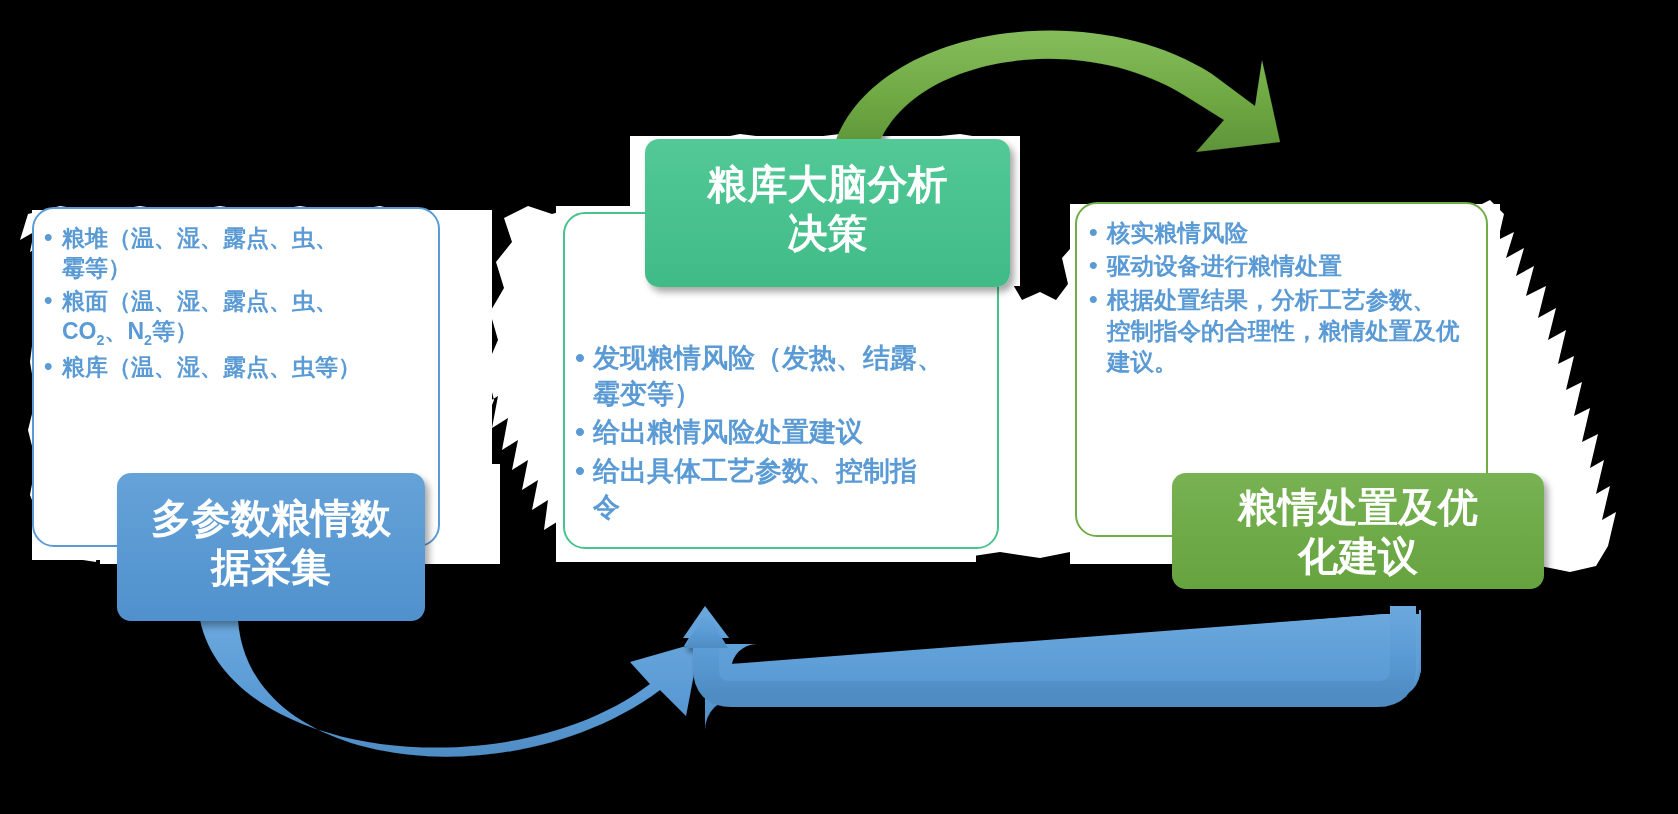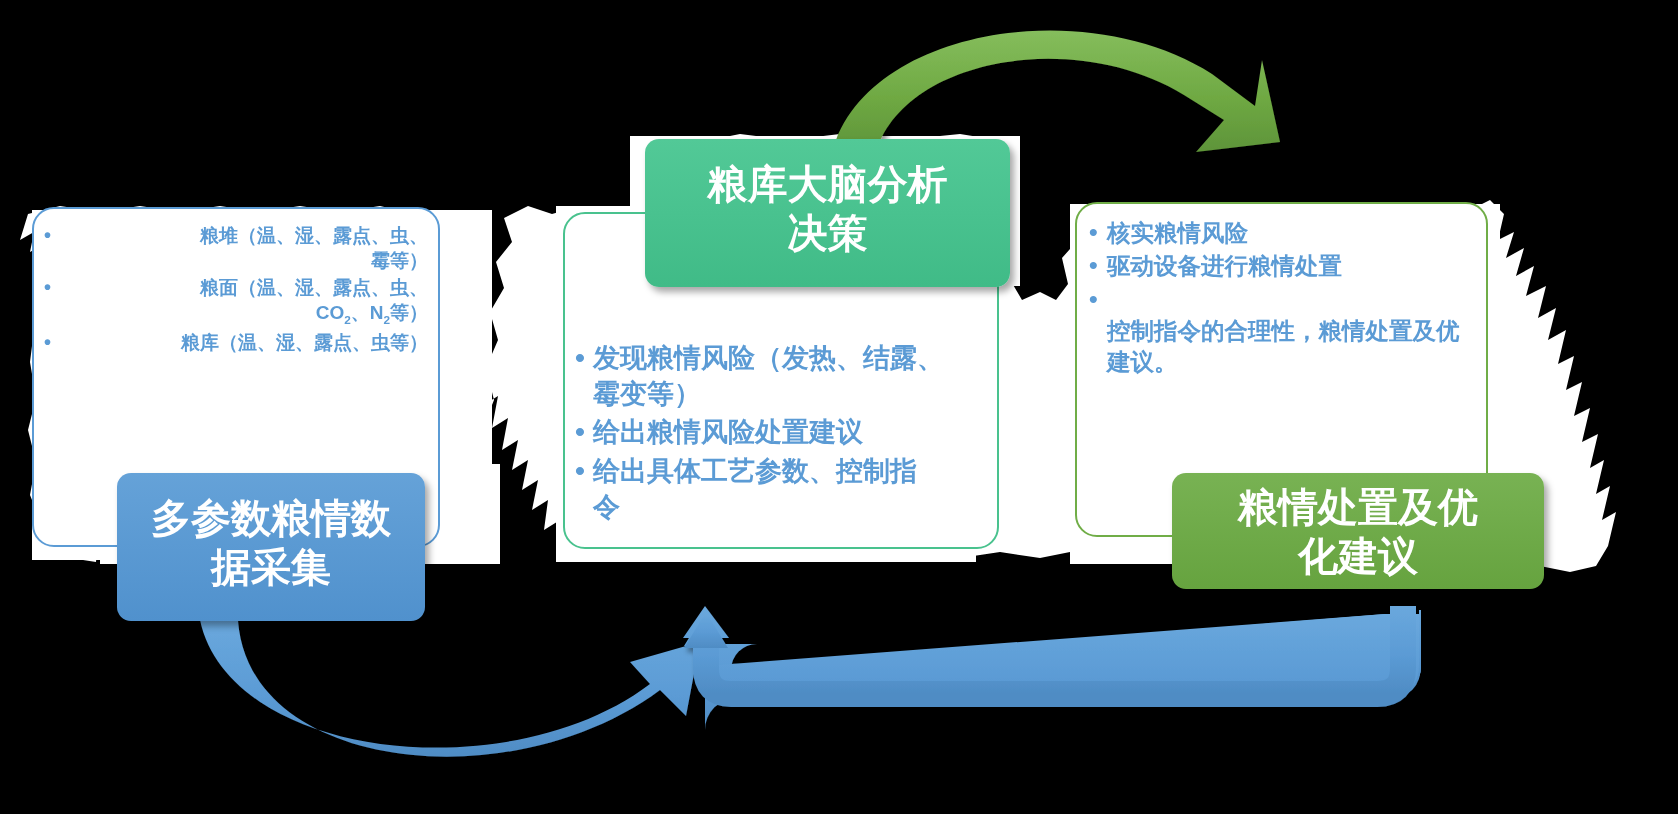--- a/index.html
+++ b/index.html
@@ -50,21 +50,21 @@
     content: "\2022";
     position: absolute;
     left: 2px;
     top: -1px;
     font-size: 1.05em;
   }
   .bullets li sub { font-size: 0.62em; }
 
   
   #box-left-content { left: 32px; top: 207px; width: 408px; height: 340px; }
-  #box-left-content .bullets { font-size: 19px; line-height: 1.32; padding: 14px 10px 0 8px; text-align: right; }
+  #box-left-content .bullets { font-size: 23px; line-height: 1.32; padding: 14px 10px 0 8px; }
 
   
   #box-mid-content { left: 563px; top: 212px; width: 436px; height: 337px; }
   #box-mid-content .bullets { font-size: 27px; line-height: 1.34; padding: 126px 6px 0 8px; }
 
   
   #box-right-content { left: 1075px; top: 202px; width: 413px; height: 335px; }
   #box-right-content .bullets { font-size: 23.5px; line-height: 1.33; padding: 14px 6px 0 10px; }
 
   
@@ -188,21 +188,21 @@
 
   <div class="content-box green-border" id="box-right-content">
     <ul class="bullets">
       <li>
         <span>核实粮情风险</span>
       </li>
       <li>
         <span>驱动设备进行粮情处置</span>
       </li>
       <li>
-        <br>
+        <span>根据处置结果，分析工艺参数、</span><br>
         <span>控制指令的合理性，粮情处置及优</span><br>
         <span>建议。</span>
       </li>
     </ul>
   </div>
 
   <svg id="arrows" viewBox="0 0 1678 814">
     <defs>
       <linearGradient id="gGreen" x1="0" y1="0" x2="0" y2="1">
         <stop offset="0%" stop-color="#85bd5c"></stop>

